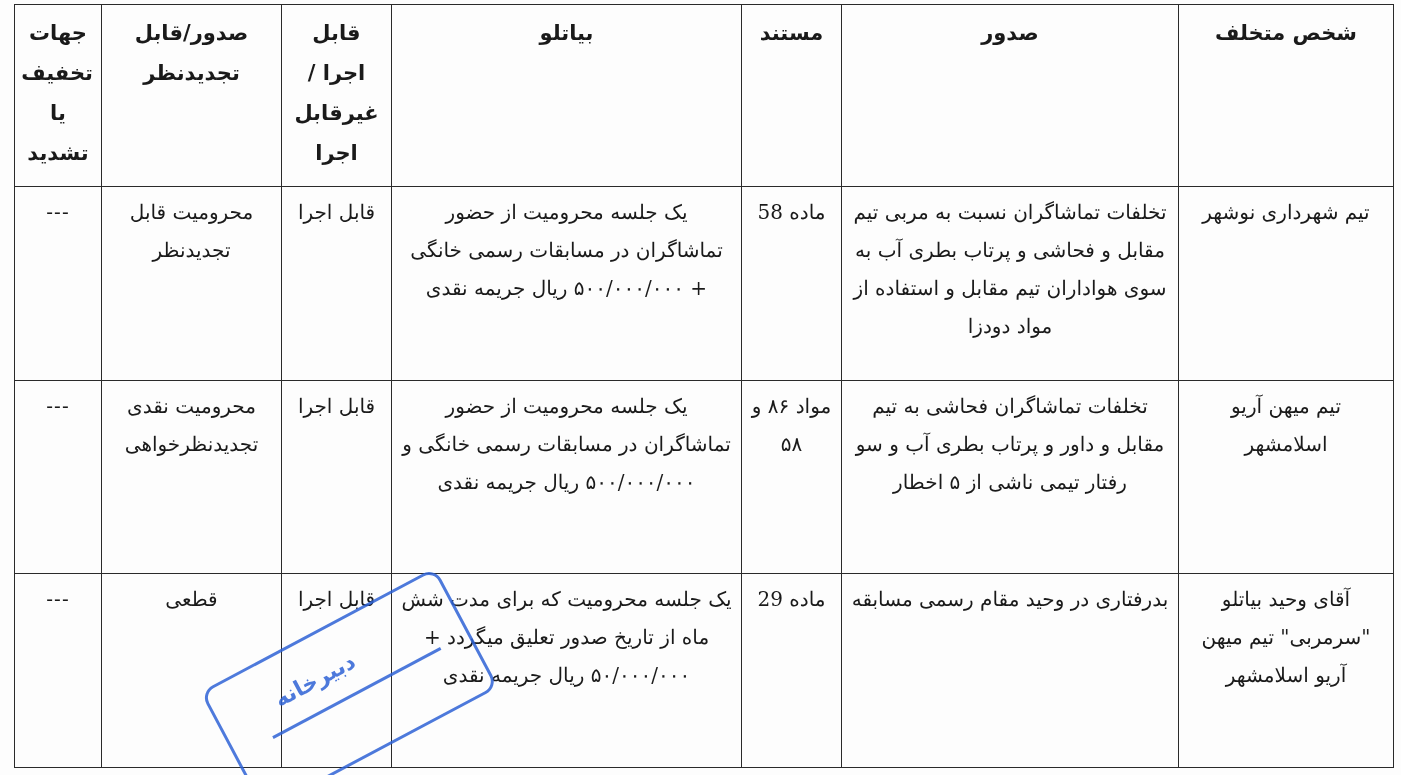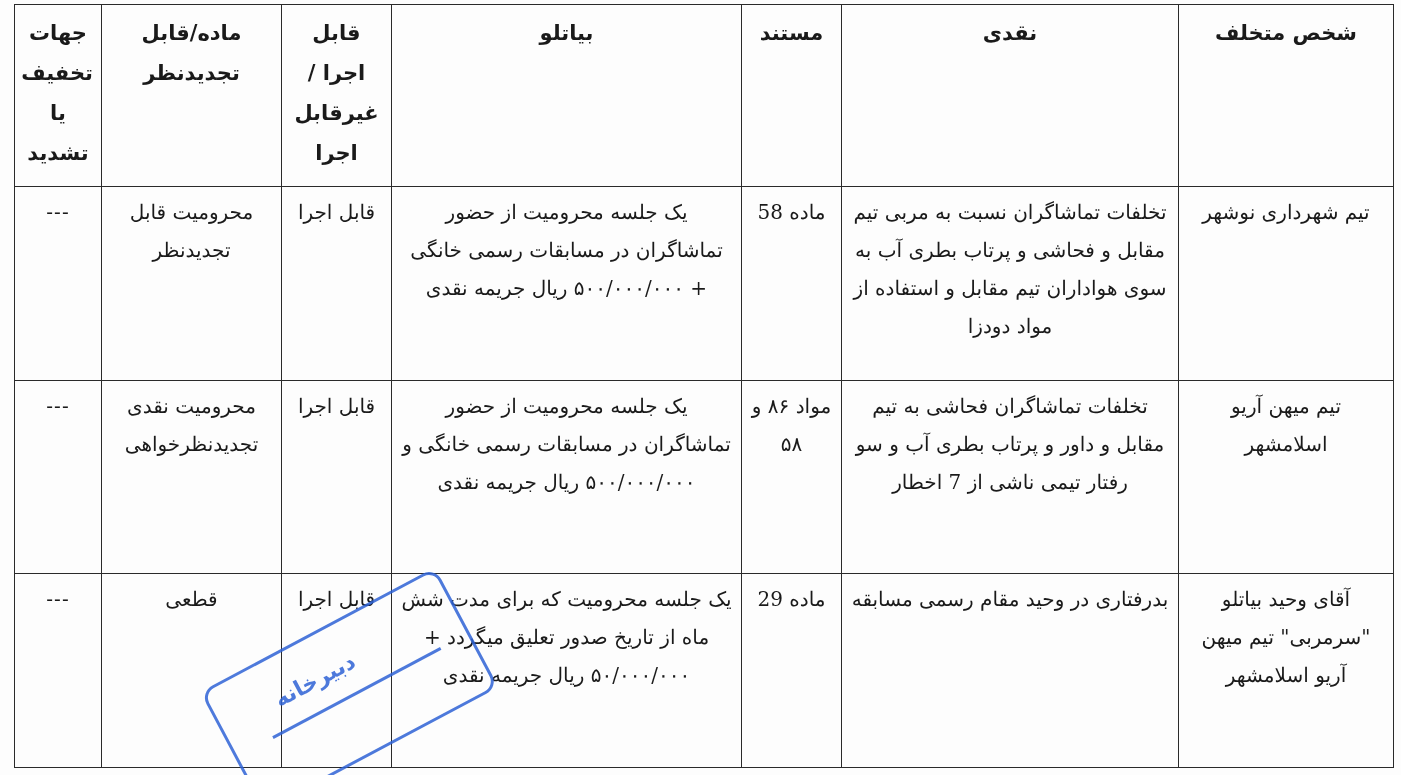--- a/index.html
+++ b/index.html
@@ -62,41 +62,41 @@
       <col style="width:337px">
       <col style="width:100px">
       <col style="width:350px">
       <col style="width:110px">
       <col style="width:180px">
       <col style="width:87px">
     </colgroup>
     <thead>
       <tr class="head-row">
         <th>شخص متخلف</th>
-        <th>نقدی</th>
+        <th>صدور</th>
         <th>مستند</th>
         <th>بیاتلو</th>
         <th>قابل اجرا /غیرقابل اجرا</th>
-        <th>ماده/قابل تجدیدنظر</th>
+        <th>صدور/قابل تجدیدنظر</th>
         <th>جهات تخفیف یا تشدید</th>
       </tr>
     </thead>
     <tbody>
       <tr class="data-row">
         <td>تیم شهرداری نوشهر</td>
         <td>تخلفات تماشاگران نسبت به مربی تیم مقابل و فحاشی و پرتاب بطری آب به سوی هواداران تیم مقابل و استفاده از مواد دودزا</td>
         <td>ماده 58</td>
         <td>یک جلسه محرومیت از حضور تماشاگران در مسابقات رسمی خانگی + ۵۰۰/۰۰۰/۰۰۰ ریال جریمه نقدی</td>
         <td>قابل اجرا</td>
         <td>محرومیت قابل تجدیدنظر</td>
         <td class="cell-dash">---</td>
       </tr>
       <tr class="data-row">
         <td>تیم میهن آریو اسلامشهر</td>
-        <td>تخلفات تماشاگران فحاشی به تیم مقابل و داور و پرتاب بطری آب و سو رفتار تیمی ناشی از 7 اخطار</td>
+        <td>تخلفات تماشاگران فحاشی به تیم مقابل و داور و پرتاب بطری آب و سو رفتار تیمی ناشی از ۵ اخطار</td>
         <td>مواد ۸۶ و ۵۸</td>
         <td>یک جلسه محرومیت از حضور تماشاگران در مسابقات رسمی خانگی و ۵۰۰/۰۰۰/۰۰۰ ریال جریمه نقدی</td>
         <td>قابل اجرا</td>
         <td>محرومیت نقدی تجدیدنظرخواهی</td>
         <td class="cell-dash">---</td>
       </tr>
       <tr class="data-row">
         <td>آقای وحید بیاتلو "سرمربی" تیم میهن آریو اسلامشهر</td>
         <td>بدرفتاری در وحید مقام رسمی مسابقه</td>
         <td>ماده 29</td>

